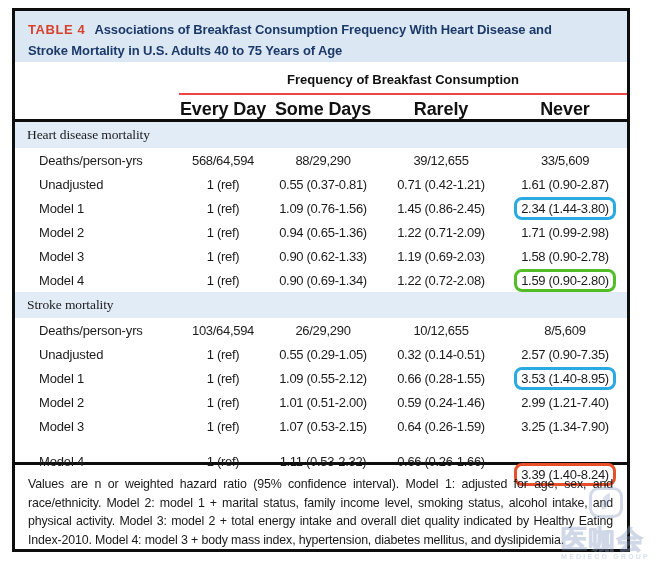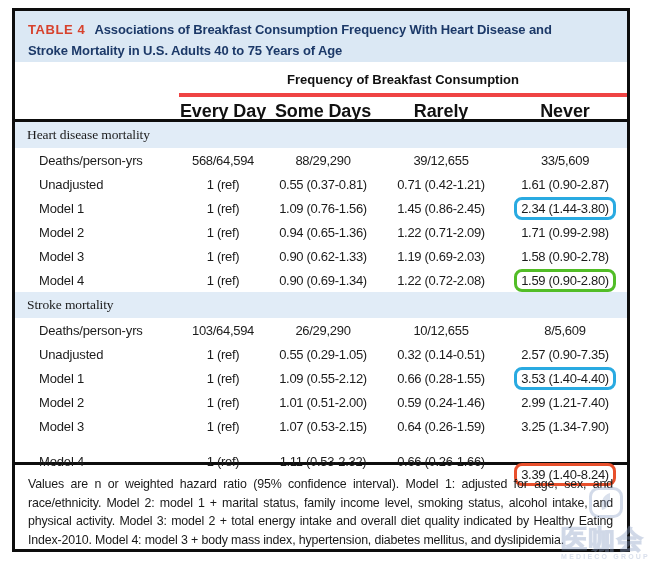--- a/index.html
+++ b/index.html
@@ -17,21 +17,21 @@
     height:51px;box-sizing:border-box;background:var(--title-bg,#dbe8f4);
     padding:8px 30px 0 13px;font-size:13px;line-height:21px;font-weight:bold;
     color:var(--title-navy,#1c3968);letter-spacing:-0.1px;
   }
   .title-tag{color:var(--tag-red,#d7422d);letter-spacing:0.6px;margin-right:9px;}
   
   .header-zone{height:60px;box-sizing:border-box;border-bottom:3px solid var(--rule,#0d0d0d);}
   .group-row{display:grid;grid-template-columns:164px 1fr;}
   .group-cell{
     grid-column:2;box-sizing:border-box;margin-right:0;
-    padding:10px 0 5px;border-bottom:4px solid #ef4444;
+    padding:10px 0 5px;border-bottom:2px solid #ef4444;
     text-align:center;font-size:13px;line-height:16px;font-weight:bold;color:#111;
   }
   .grid{display:grid;grid-template-columns:164px 88px 112px 124px 124px;}
   .col-row .cell{
     text-align:center;font-size:18px;line-height:16px;font-weight:bold;color:#111;
     padding-top:6px;letter-spacing:-0.1px;
   }
   
   .row{display:grid;grid-template-columns:164px 88px 112px 124px 124px;align-items:center;}
   .data-row{height:24px;}
@@ -155,21 +155,21 @@
         <div class="cell val-cell">1 (ref)</div>
         <div class="cell val-cell">0.55 (0.29-1.05)</div>
         <div class="cell val-cell">0.32 (0.14-0.51)</div>
         <div class="cell val-cell">2.57 (0.90-7.35)</div>
       </div>
       <div class="row data-row">
         <div class="cell row-label">Model 1</div>
         <div class="cell val-cell">1 (ref)</div>
         <div class="cell val-cell">1.09 (0.55-2.12)</div>
         <div class="cell val-cell">0.66 (0.28-1.55)</div>
-        <div class="cell val-cell"><div class="hl" style="border-color: rgb(41, 170, 225);">3.53 (1.40-4.40)</div></div>
+        <div class="cell val-cell"><div class="hl" style="border-color: rgb(41, 170, 225);">3.53 (1.40-8.95)</div></div>
       </div>
       <div class="row data-row">
         <div class="cell row-label">Model 2</div>
         <div class="cell val-cell">1 (ref)</div>
         <div class="cell val-cell">1.01 (0.51-2.00)</div>
         <div class="cell val-cell">0.59 (0.24-1.46)</div>
         <div class="cell val-cell">2.99 (1.21-7.40)</div>
       </div>
       <div class="row data-row">
         <div class="cell row-label">Model 3</div>

